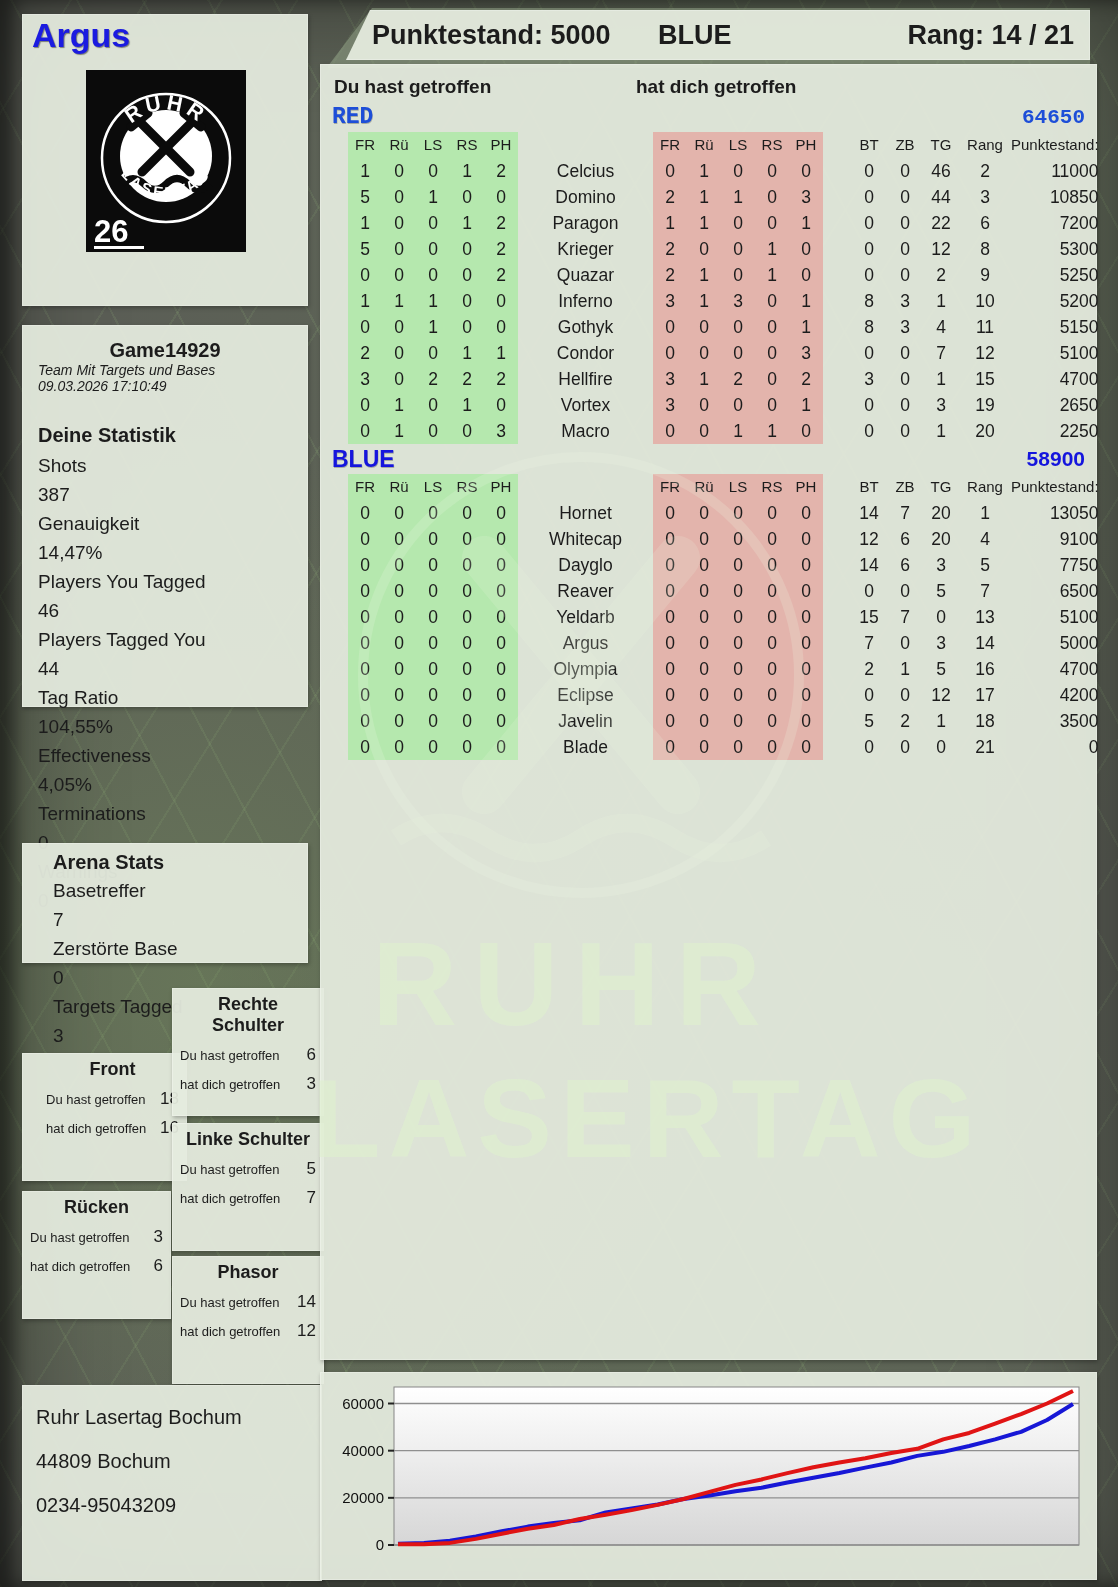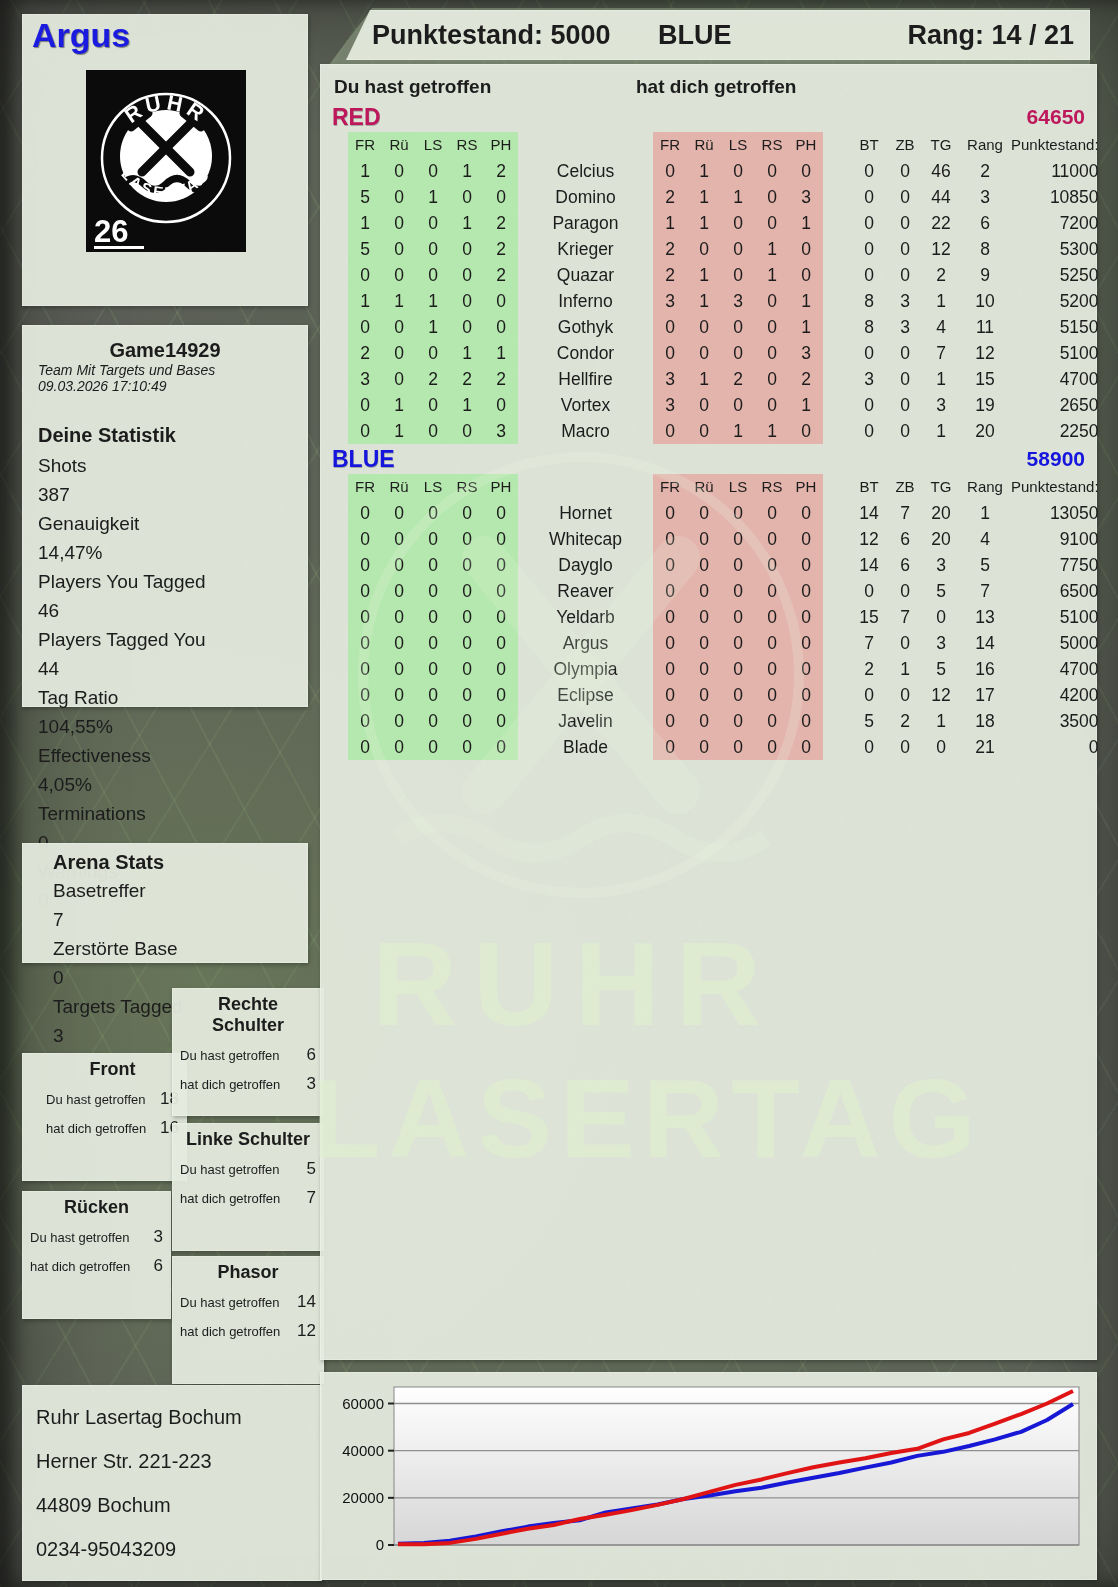--- a/index.html
+++ b/index.html
@@ -69,21 +69,21 @@
 
   
   .main-panel{left:320px;top:64px;width:777px;height:1296px;overflow:visible;}
   .main-inner{position:relative;z-index:1;padding:12px 12px 0 12px;}
   .hits-labels{position:relative;height:26px;font-weight:bold;font-size:19px;}
   .hits-labels .l1{position:absolute;left:2px;}
   .hits-labels .l2{position:absolute;left:304px;}
   .team-row{display:flex;justify-content:space-between;align-items:center;height:30px;font-weight:bold;}
   .team-label{font-size:23px;text-shadow:0.5px 0.5px 0 rgba(0,0,0,0.25);}
   .team-total{font-size:21px;}
-  .red-c{color:#be185d;}
+  .red-c{color:#1d4ed8;font-family:Liberation Mono, monospace;}
   .blue-c{color:#1515dd;}
   .tgrid{display:grid;grid-template-columns:repeat(5,34px) 135px repeat(5,34px) 28px 36px 36px 36px 52px 1fr;padding-left:16px;}
   .c{height:26px;line-height:26px;text-align:center;font-size:17.5px;color:#1c1c1c;white-space:nowrap;}
   .h{font-size:15px;}
   .g{background:#b5e8ae;}
   .r{background:#e3b4ac;}
   .pts{text-align:right;padding-right:2px;}
 
   
   .wm{position:absolute;left:0;top:0;width:100%;height:100%;z-index:2;pointer-events:none;}
@@ -256,21 +256,20 @@
     </div>
   <div class="hb-row">
       <span class="hb-lbl">hat dich getroffen</span>
       <span class="hb-val">12</span>
     </div>
 </div>
 
 <div class="panel address-panel">
   <div>
       <div class="addr-line">Ruhr Lasertag Bochum</div>
-      <div class="addr-line">Herner Str. 221-223</div>
       <div class="addr-line">44809 Bochum</div>
       <div class="addr-line">0234-95043209</div>
     </div>
 </div>
 
 <div class="panel main-panel">
   <div class="main-inner">
     <div class="hits-labels">
       <span class="l1">Du hast getroffen</span>
       <span class="l2">hat dich getroffen</span>

